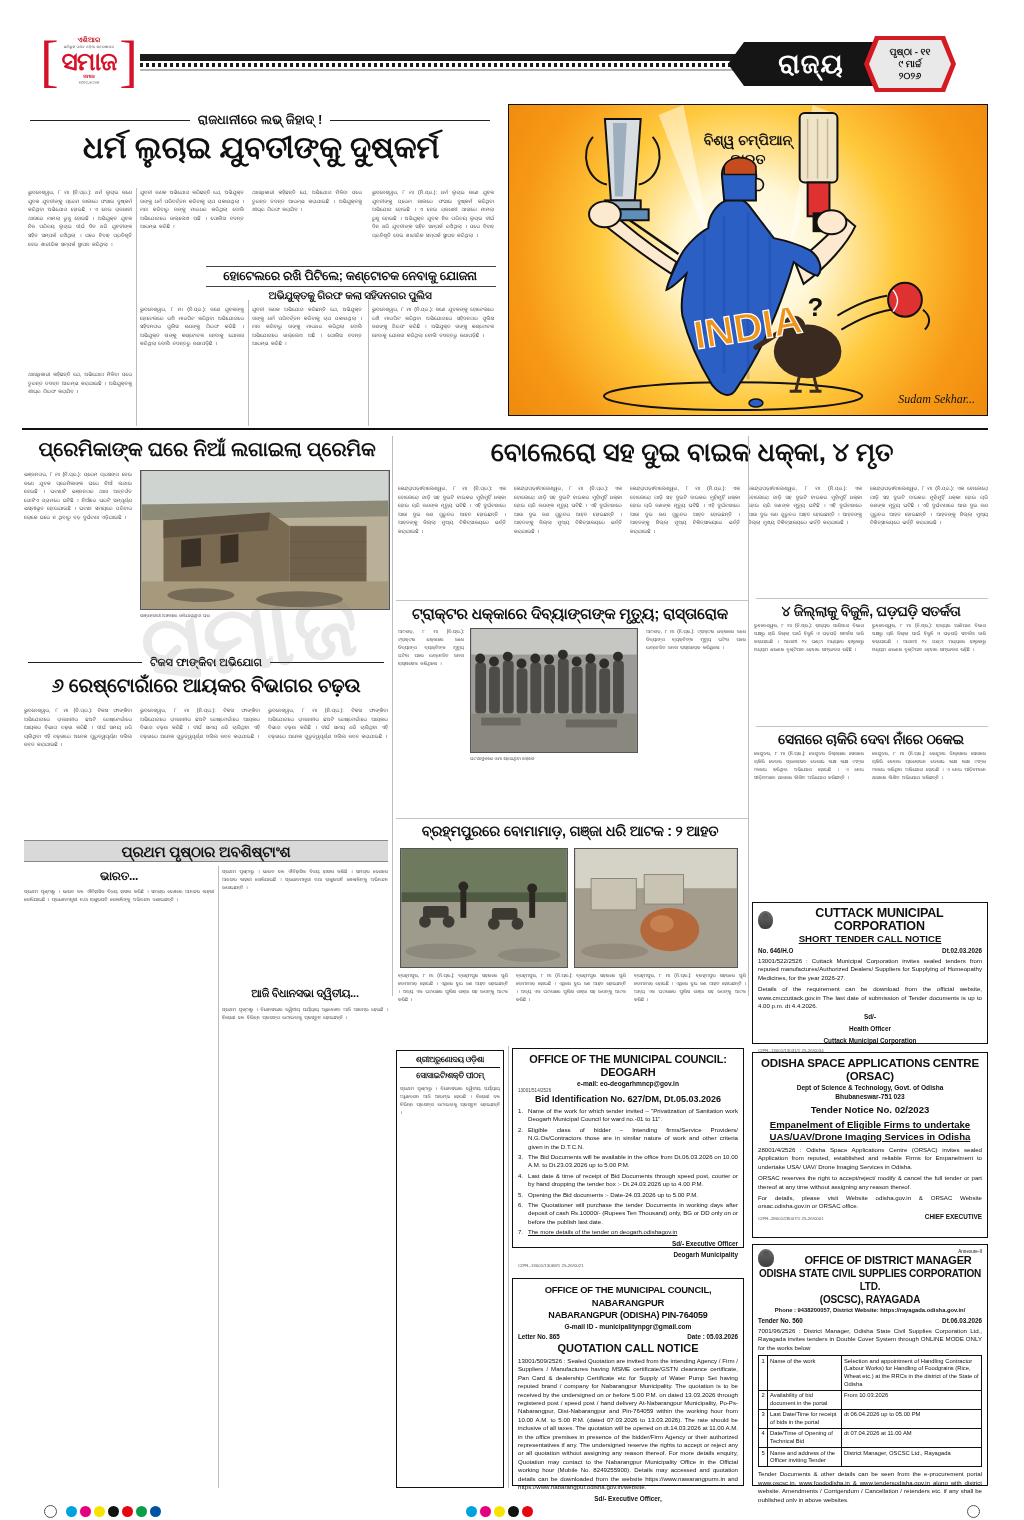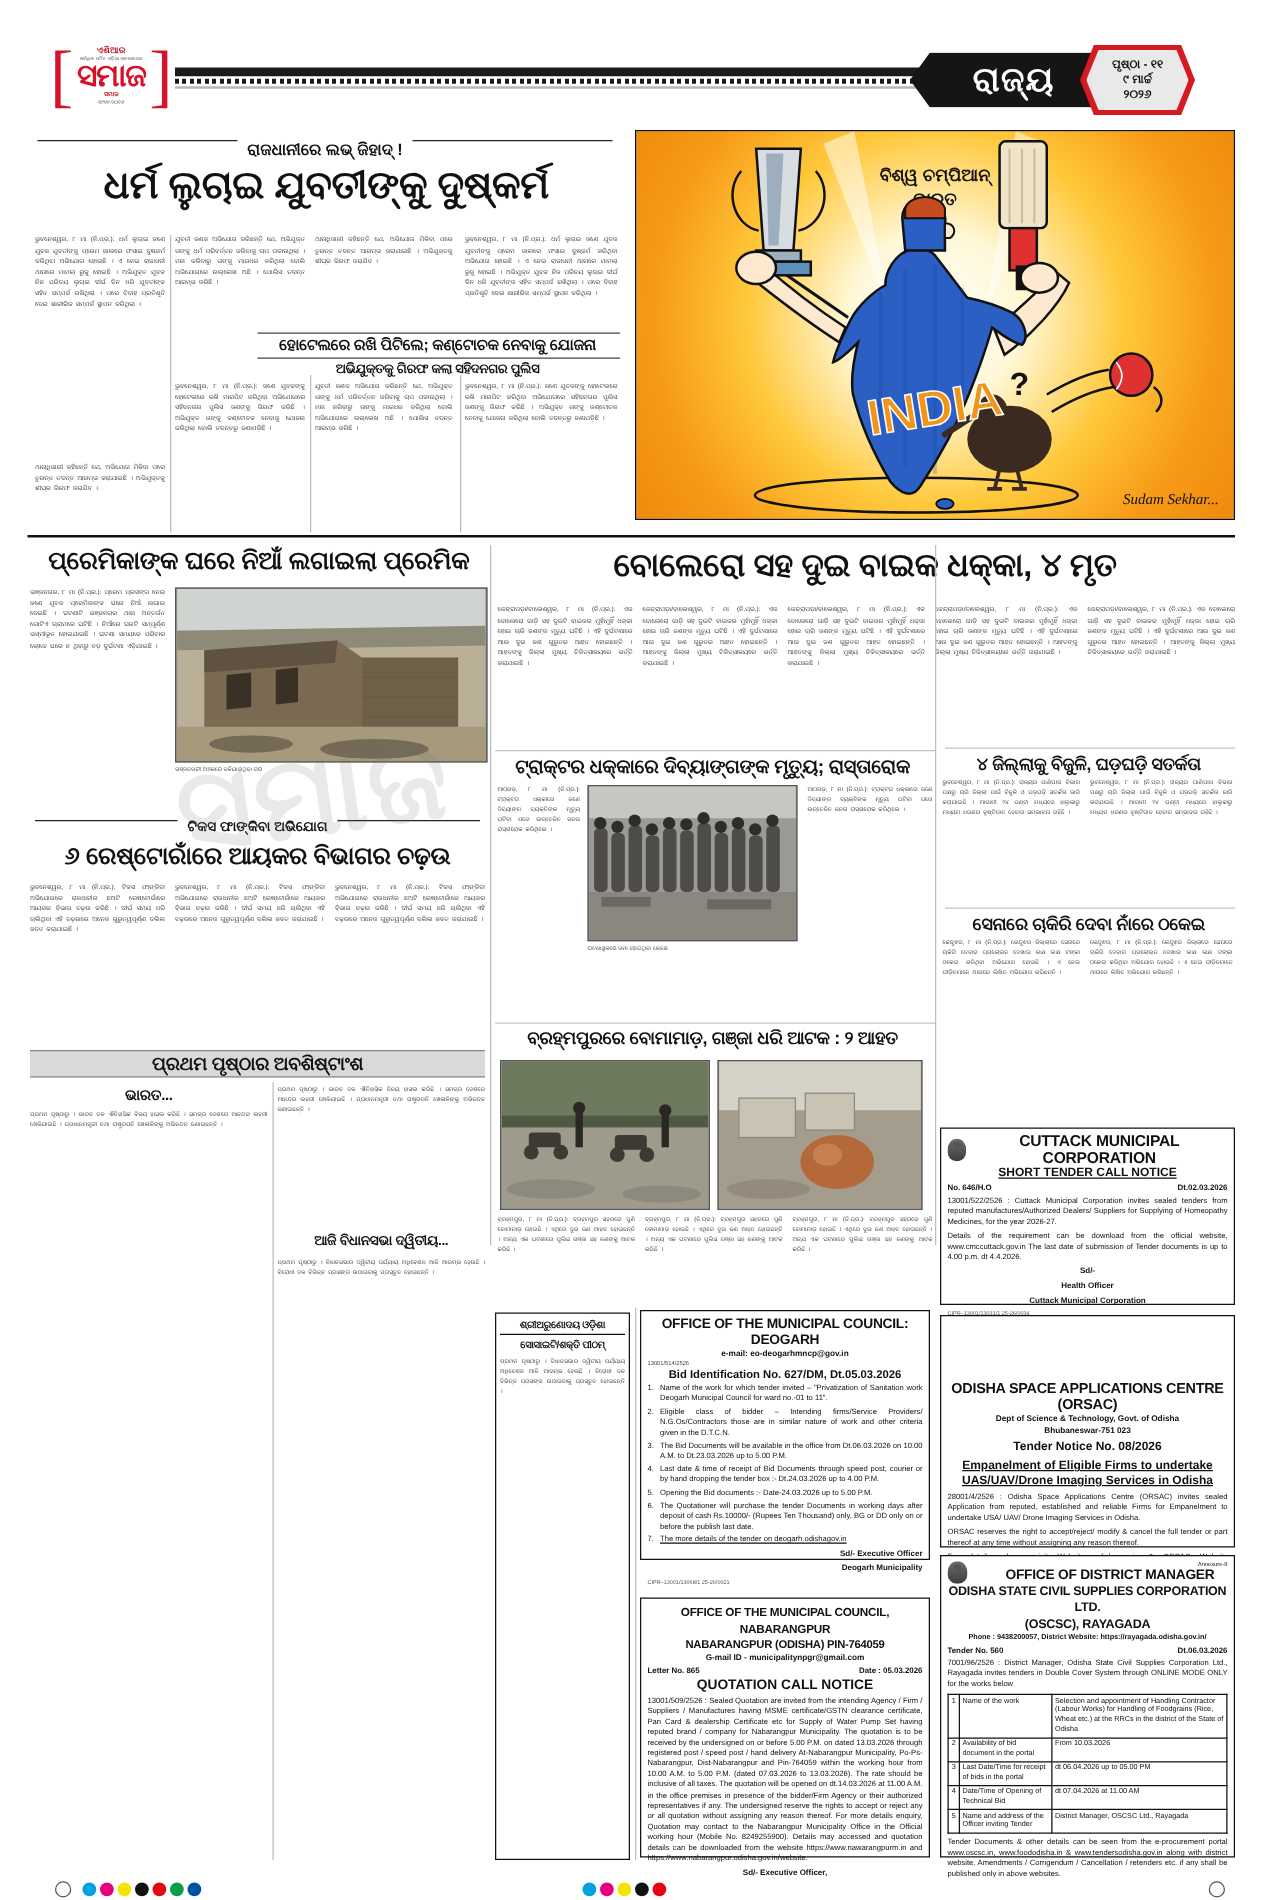--- a/index.html
+++ b/index.html
@@ -65,21 +65,21 @@
   }
   .date-badge-inner {
     width:82px; height:48px; background:#e9e9e9;
     clip-path:polygon(12% 0,88% 0,100% 50%,88% 100%,12% 100%,0 50%);
     display:flex; flex-direction:column; align-items:center; justify-content:center;
     line-height:12px;
   }
   .date-badge-inner div { font-size:9.5px; font-weight:bold; color:#111; }
 
   
-  .kicker-wrap { position:absolute; display:flex; align-items:flex-start; gap:8px; }
+  .kicker-wrap { position:absolute; display:flex; align-items:center; gap:8px; }
   .kicker-line { flex:1; height:1px; background:#222; }
   .kicker-text { font-size:13px; font-weight:bold; white-space:nowrap; }
 
   .hl { font-weight:bold; text-align:center; letter-spacing:-.3px; }
 
   
   .vrule { position:absolute; width:1px; background:#bdbdbd; }
   .hrule { position:absolute; height:1px; background:#444; }
   .hrule-lt { position:absolute; height:1px; background:#c3c3c3; }
 
@@ -536,24 +536,24 @@
     </div>
     <div class="ad-p">13001/522/2526 : Cuttack Municipal Corporation invites sealed tenders from reputed manufactures/Authorized Dealers/ Suppliers for Supplying of Homeopathy Medicines, for the year 2026-27.</div>
     <div class="ad-p">Details of the requirement can be download from the official website, www.cmccuttack.gov.in The last date of submission of Tender documents is up to 4.00 p.m. dt 4.4.2026.</div>
     <div class="ad-sign c">Sd/-</div>
     <div class="ad-sign c">Health Officer</div>
     <div class="ad-sign c">Cuttack Municipal Corporation</div>
     <div class="ad-code">CIPR–13001/13031/1 25-26/0034</div>
   </div>
 
   <div class="ad" style="left:752px; top:1052px; width:236px; height:186px;">
-    <div class="ad-h1" style="font-size:11.5px;margin-top:48px;">ODISHA SPACE APPLICATIONS CENTRE (ORSAC)</div>
+    <div class="ad-h1" style="font-size:11.5px;">ODISHA SPACE APPLICATIONS CENTRE (ORSAC)</div>
     <div class="ad-sub">Dept of Science &amp; Technology, Govt. of Odisha</div>
     <div class="ad-sub">Bhubaneswar-751 023</div>
-    <div class="ad-h2" style="text-decoration:none; margin-top:3px;">Tender Notice No. 08/2026</div>
+    <div class="ad-h2" style="text-decoration:none; margin-top:3px;">Tender Notice No. 02/2023</div>
     <div class="ad-h2" style="margin-top:3px;">Empanelment of Eligible Firms to undertake</div>
     <div class="ad-h2">UAS/UAV/Drone Imaging Services in Odisha</div>
     <div class="ad-p">28001/4/2526 : Odisha Space Applications Centre (ORSAC) invites sealed Application from reputed, established and reliable Firms for Empanelment to undertake USA/ UAV/ Drone Imaging Services in Odisha.</div>
     <div class="ad-p">ORSAC reserves the right to accept/reject/ modify &amp; cancel the full tender or part thereof at any time without assigning any reason thereof.</div>
     <div class="ad-p">For details, please visit Website odisha.gov.in &amp; ORSAC Website orsac.odisha.gov.in or ORSAC office.</div>
     <div style="display:flex; justify-content:space-between; align-items:flex-end; margin-top:2px;">
       <span class="ad-code">CIPR–28001/28007/1 25-26/0001</span>
       <span class="ad-sign" style="margin-top:0;">CHIEF EXECUTIVE</span>
     </div>
   </div>

